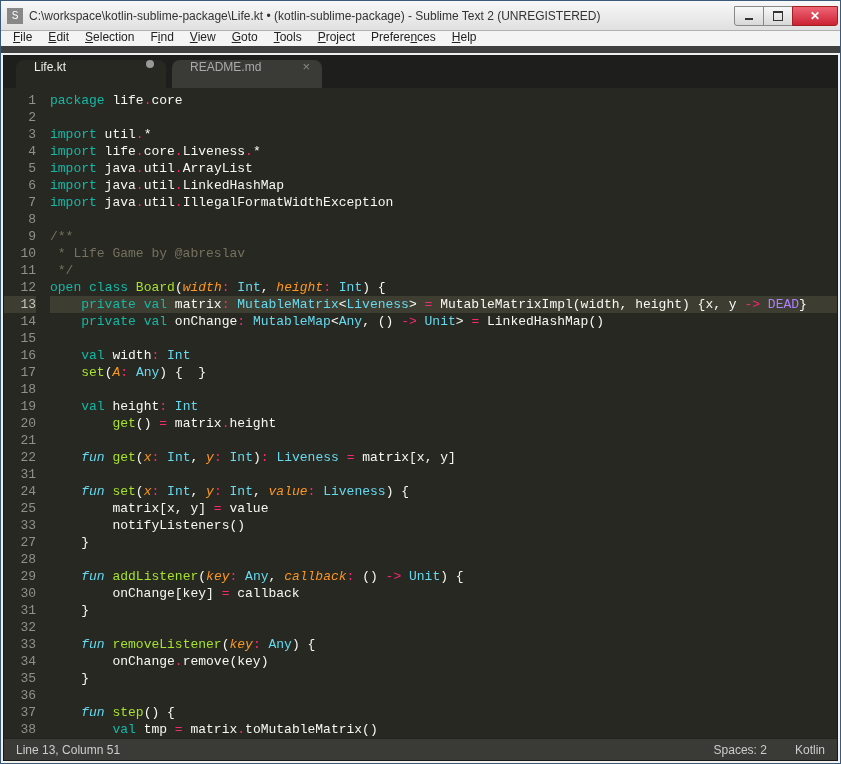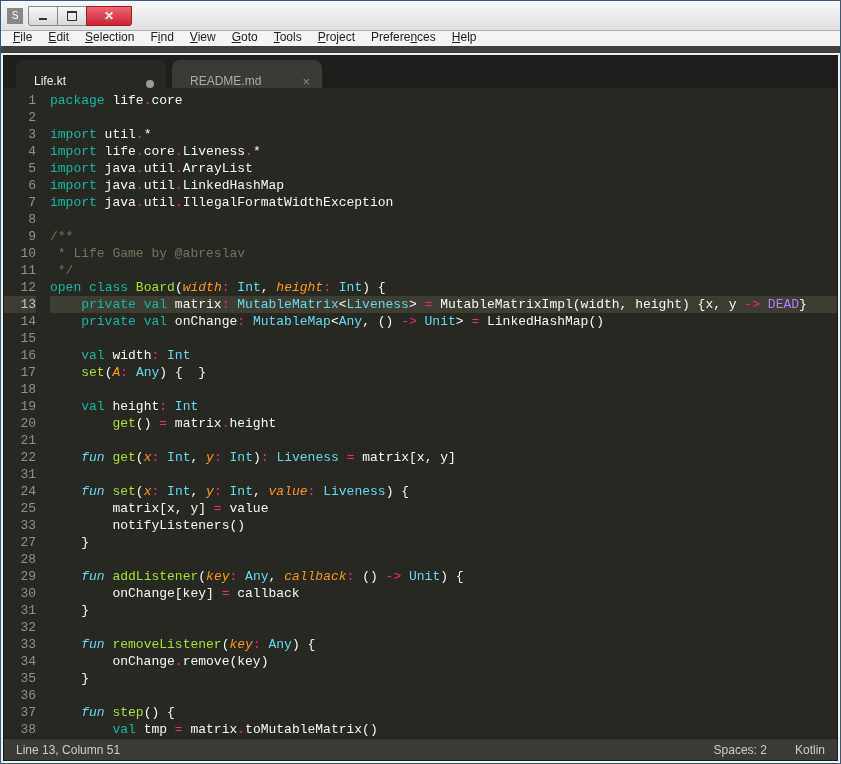--- a/index.html
+++ b/index.html
@@ -106,21 +106,21 @@
   background: #1e1f1c;
   display: flex;
   align-items: flex-end;
   padding-left: 12px;
 }
 .tab {
   height: 28px;
   min-width: 150px;
   padding: 0 30px 0 18px;
   display: flex;
-  align-items: flex-end;
+  align-items: flex-start;
   color: #ccc;
   font-size: 12px;
   position: relative;
   border-radius: 8px 8px 0 0;
   margin-right: 6px;
   cursor: default;
 }
 .tab.active {
   background: #272822;
   color: #f0f0e8;
@@ -197,20 +197,21 @@
 .status-left { flex: 1; }
 .status-seg { margin-left: 28px; }
 </style>
 </head>
 <body>
 
 <div class="window">
 
   <div class="titlebar">
     <span class="titlebar-icon">S</span>
+    <span class="titlebar-title">C:\workspace\kotlin-sublime-package\Life.kt • (kotlin-sublime-package) - Sublime Text 2 (UNREGISTERED)</span>
     <div class="win-controls">
       <div class="win-btn minimize"></div>
       <div class="win-btn maximize"></div>
       <div class="win-btn close"></div>
     </div>
   </div>
 
   <div class="menubar">
     <div class="menu-item"><span class="u" title="File">F</span><span>ile</span></div>
     <div class="menu-item"><span class="u">E</span><span>dit</span></div>

